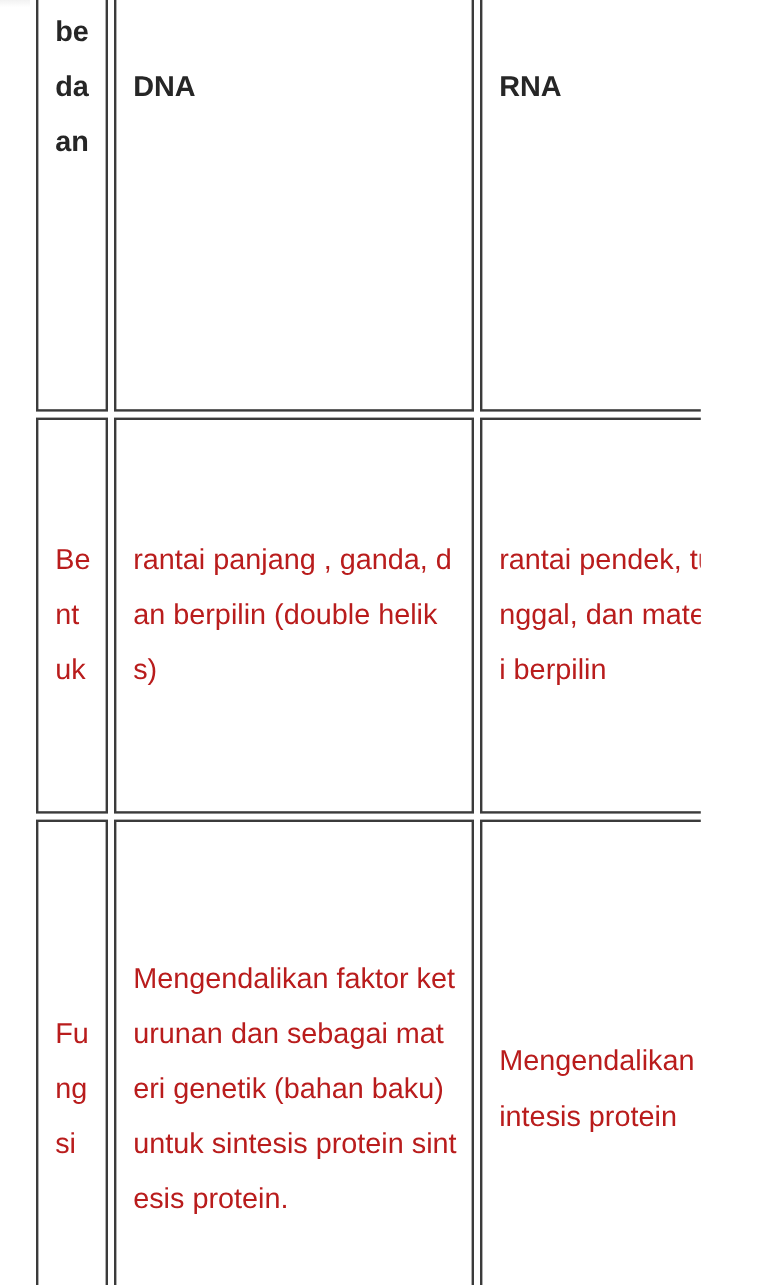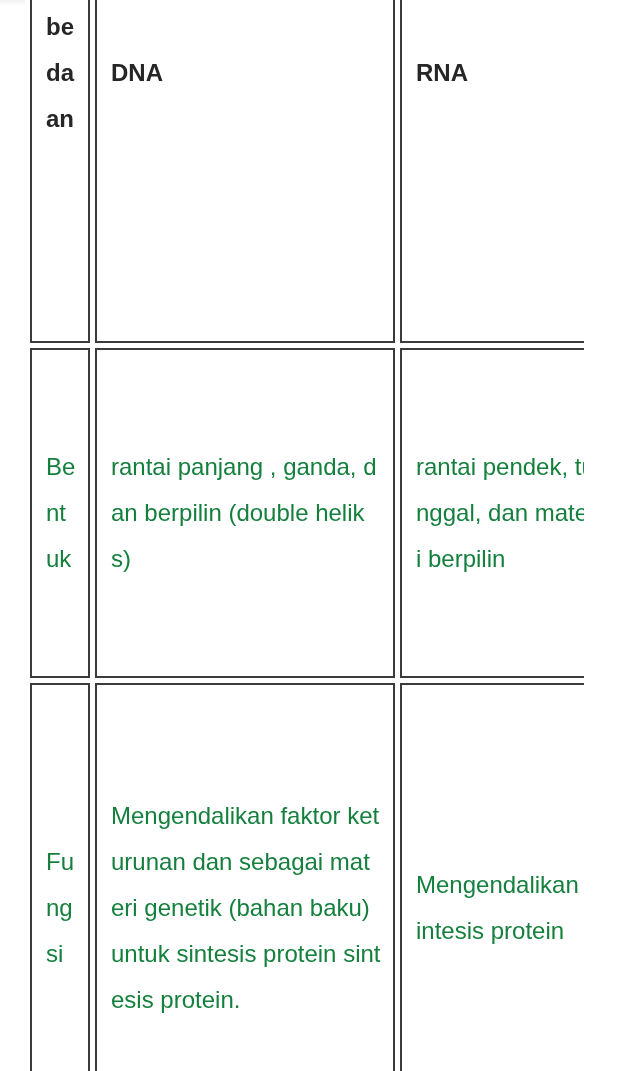--- a/index.html
+++ b/index.html
@@ -41,21 +41,21 @@
     background: #ffffff;
   }
 
   table.compare td,
   table.compare th {
     border: 2px solid #3b3b3b;
     background: #ffffff;
     vertical-align: middle;
     text-align: left;
     padding: 8px 12px 8px 14px;
-    color: #15803d;
+    color: #b91c1c;
     font-size: 24px;
     line-height: 1.92;
     font-weight: 400;
     
     word-break: break-all;
     overflow-wrap: anywhere;
     hyphens: none;
   }
 
   

